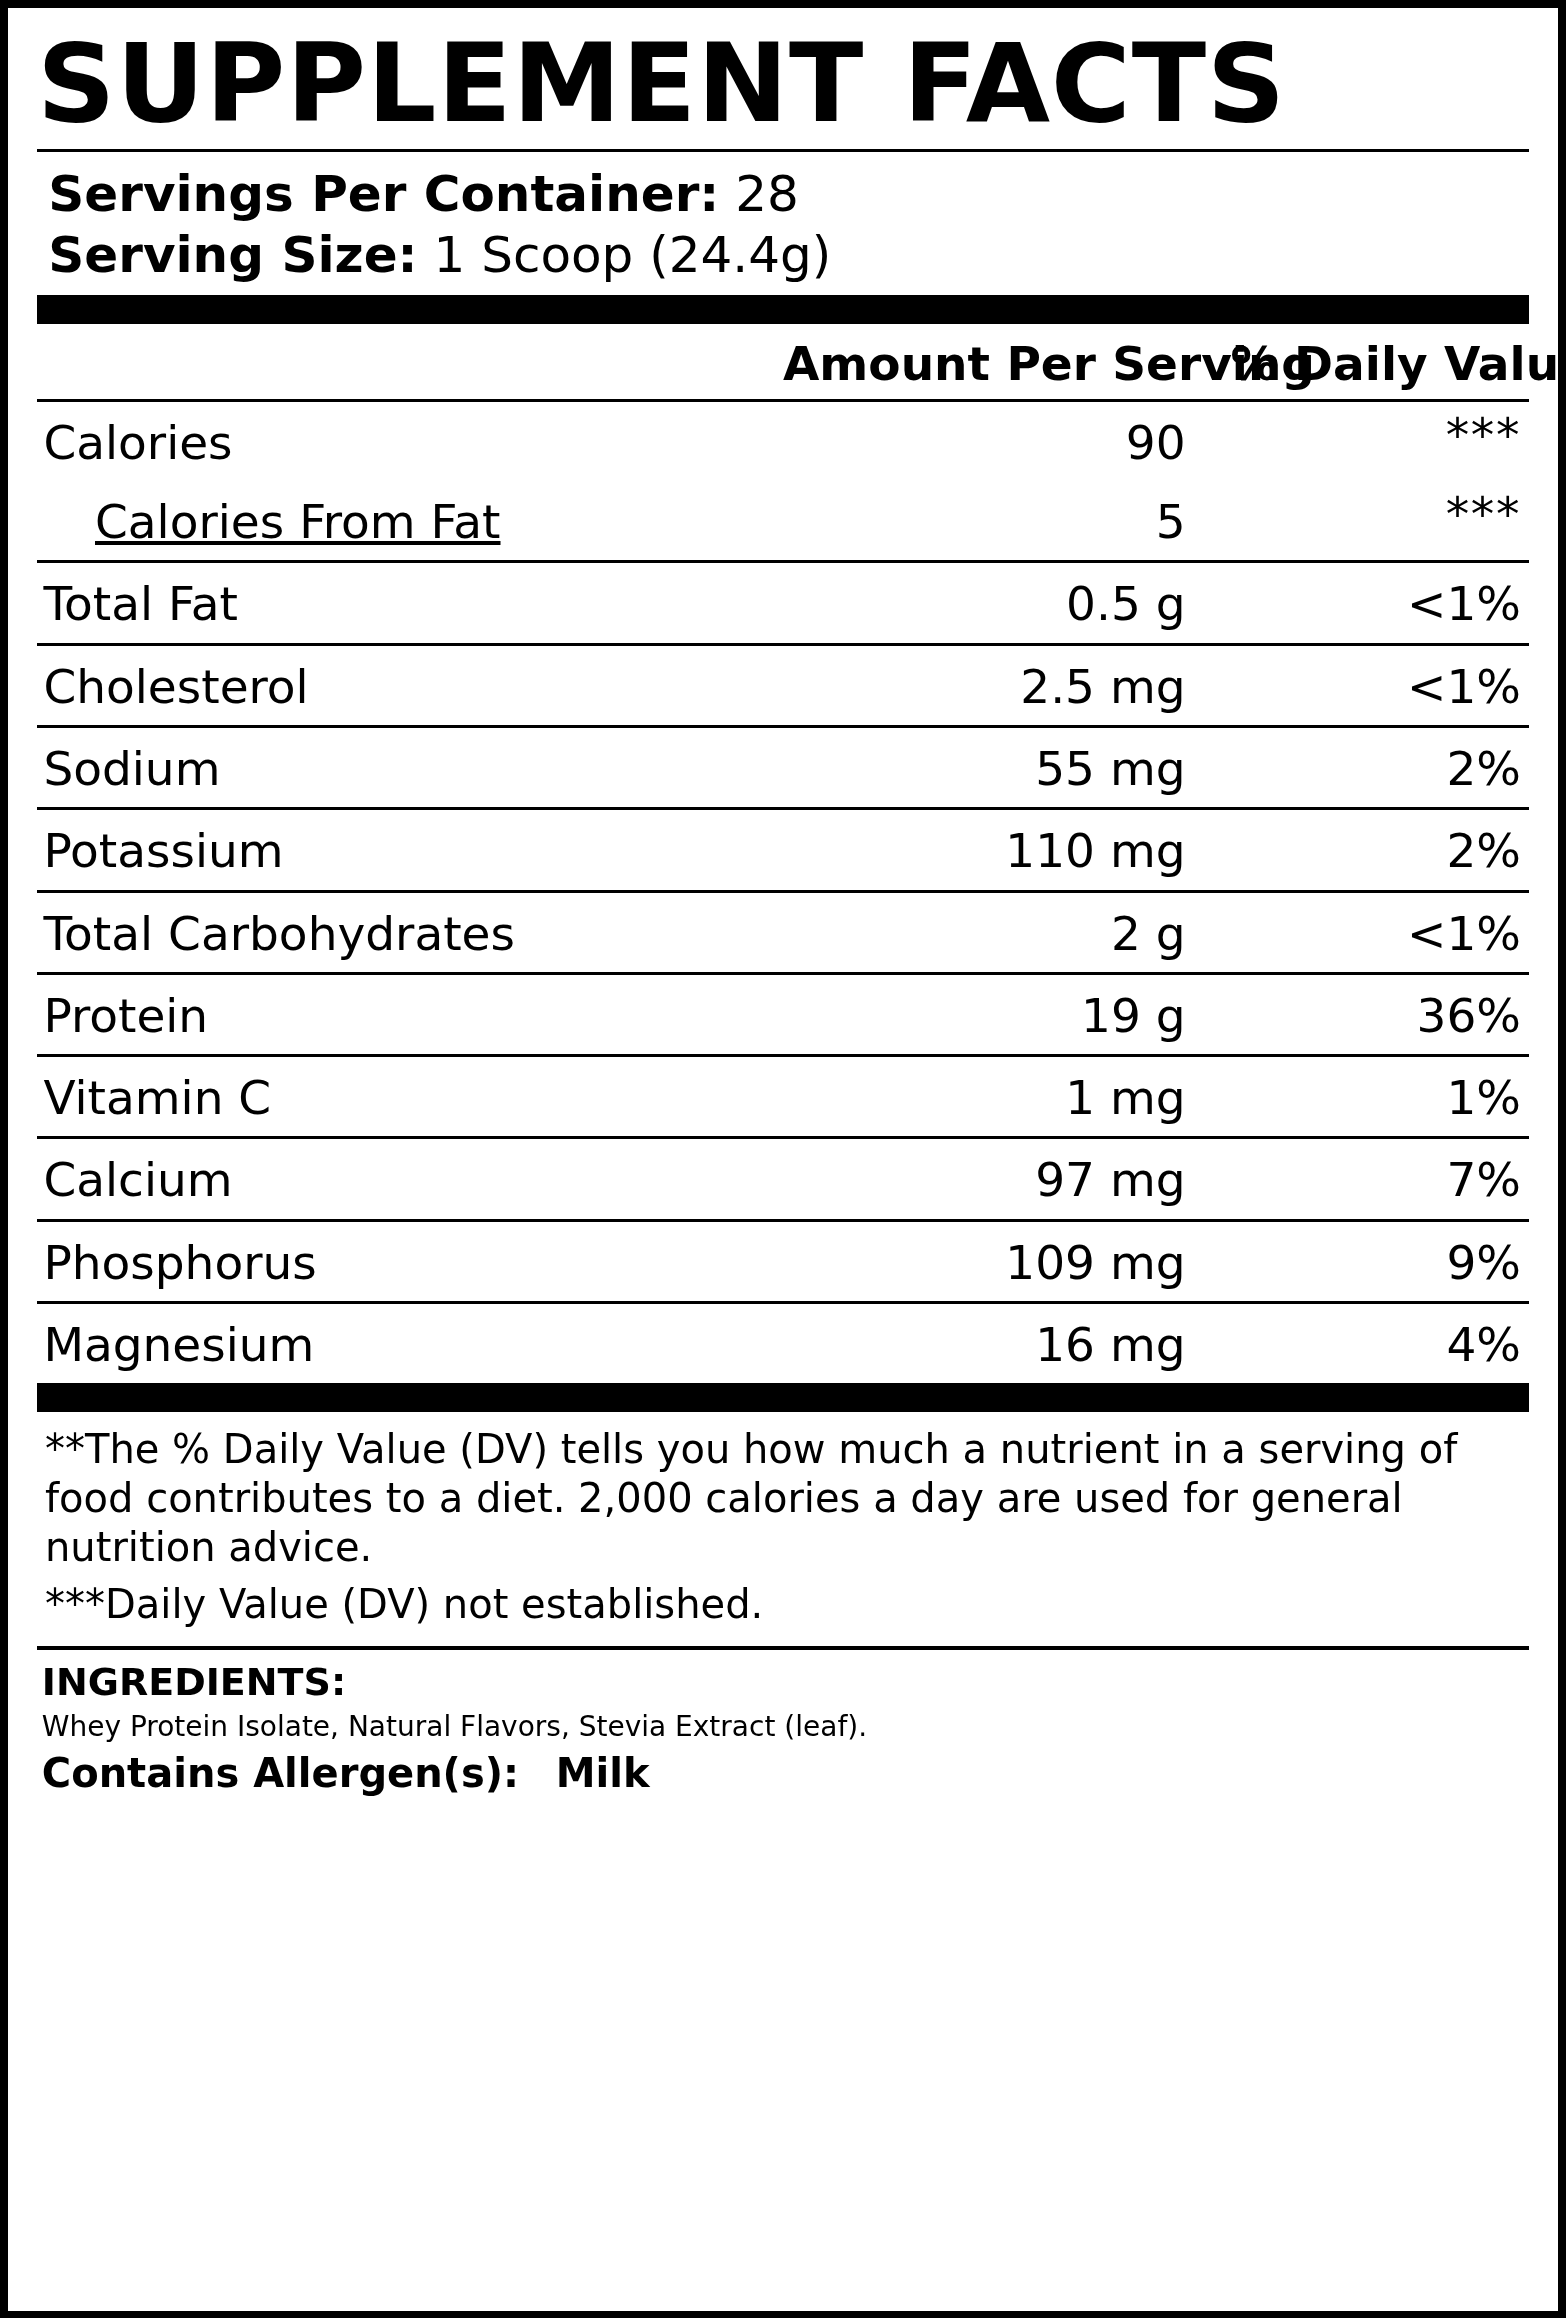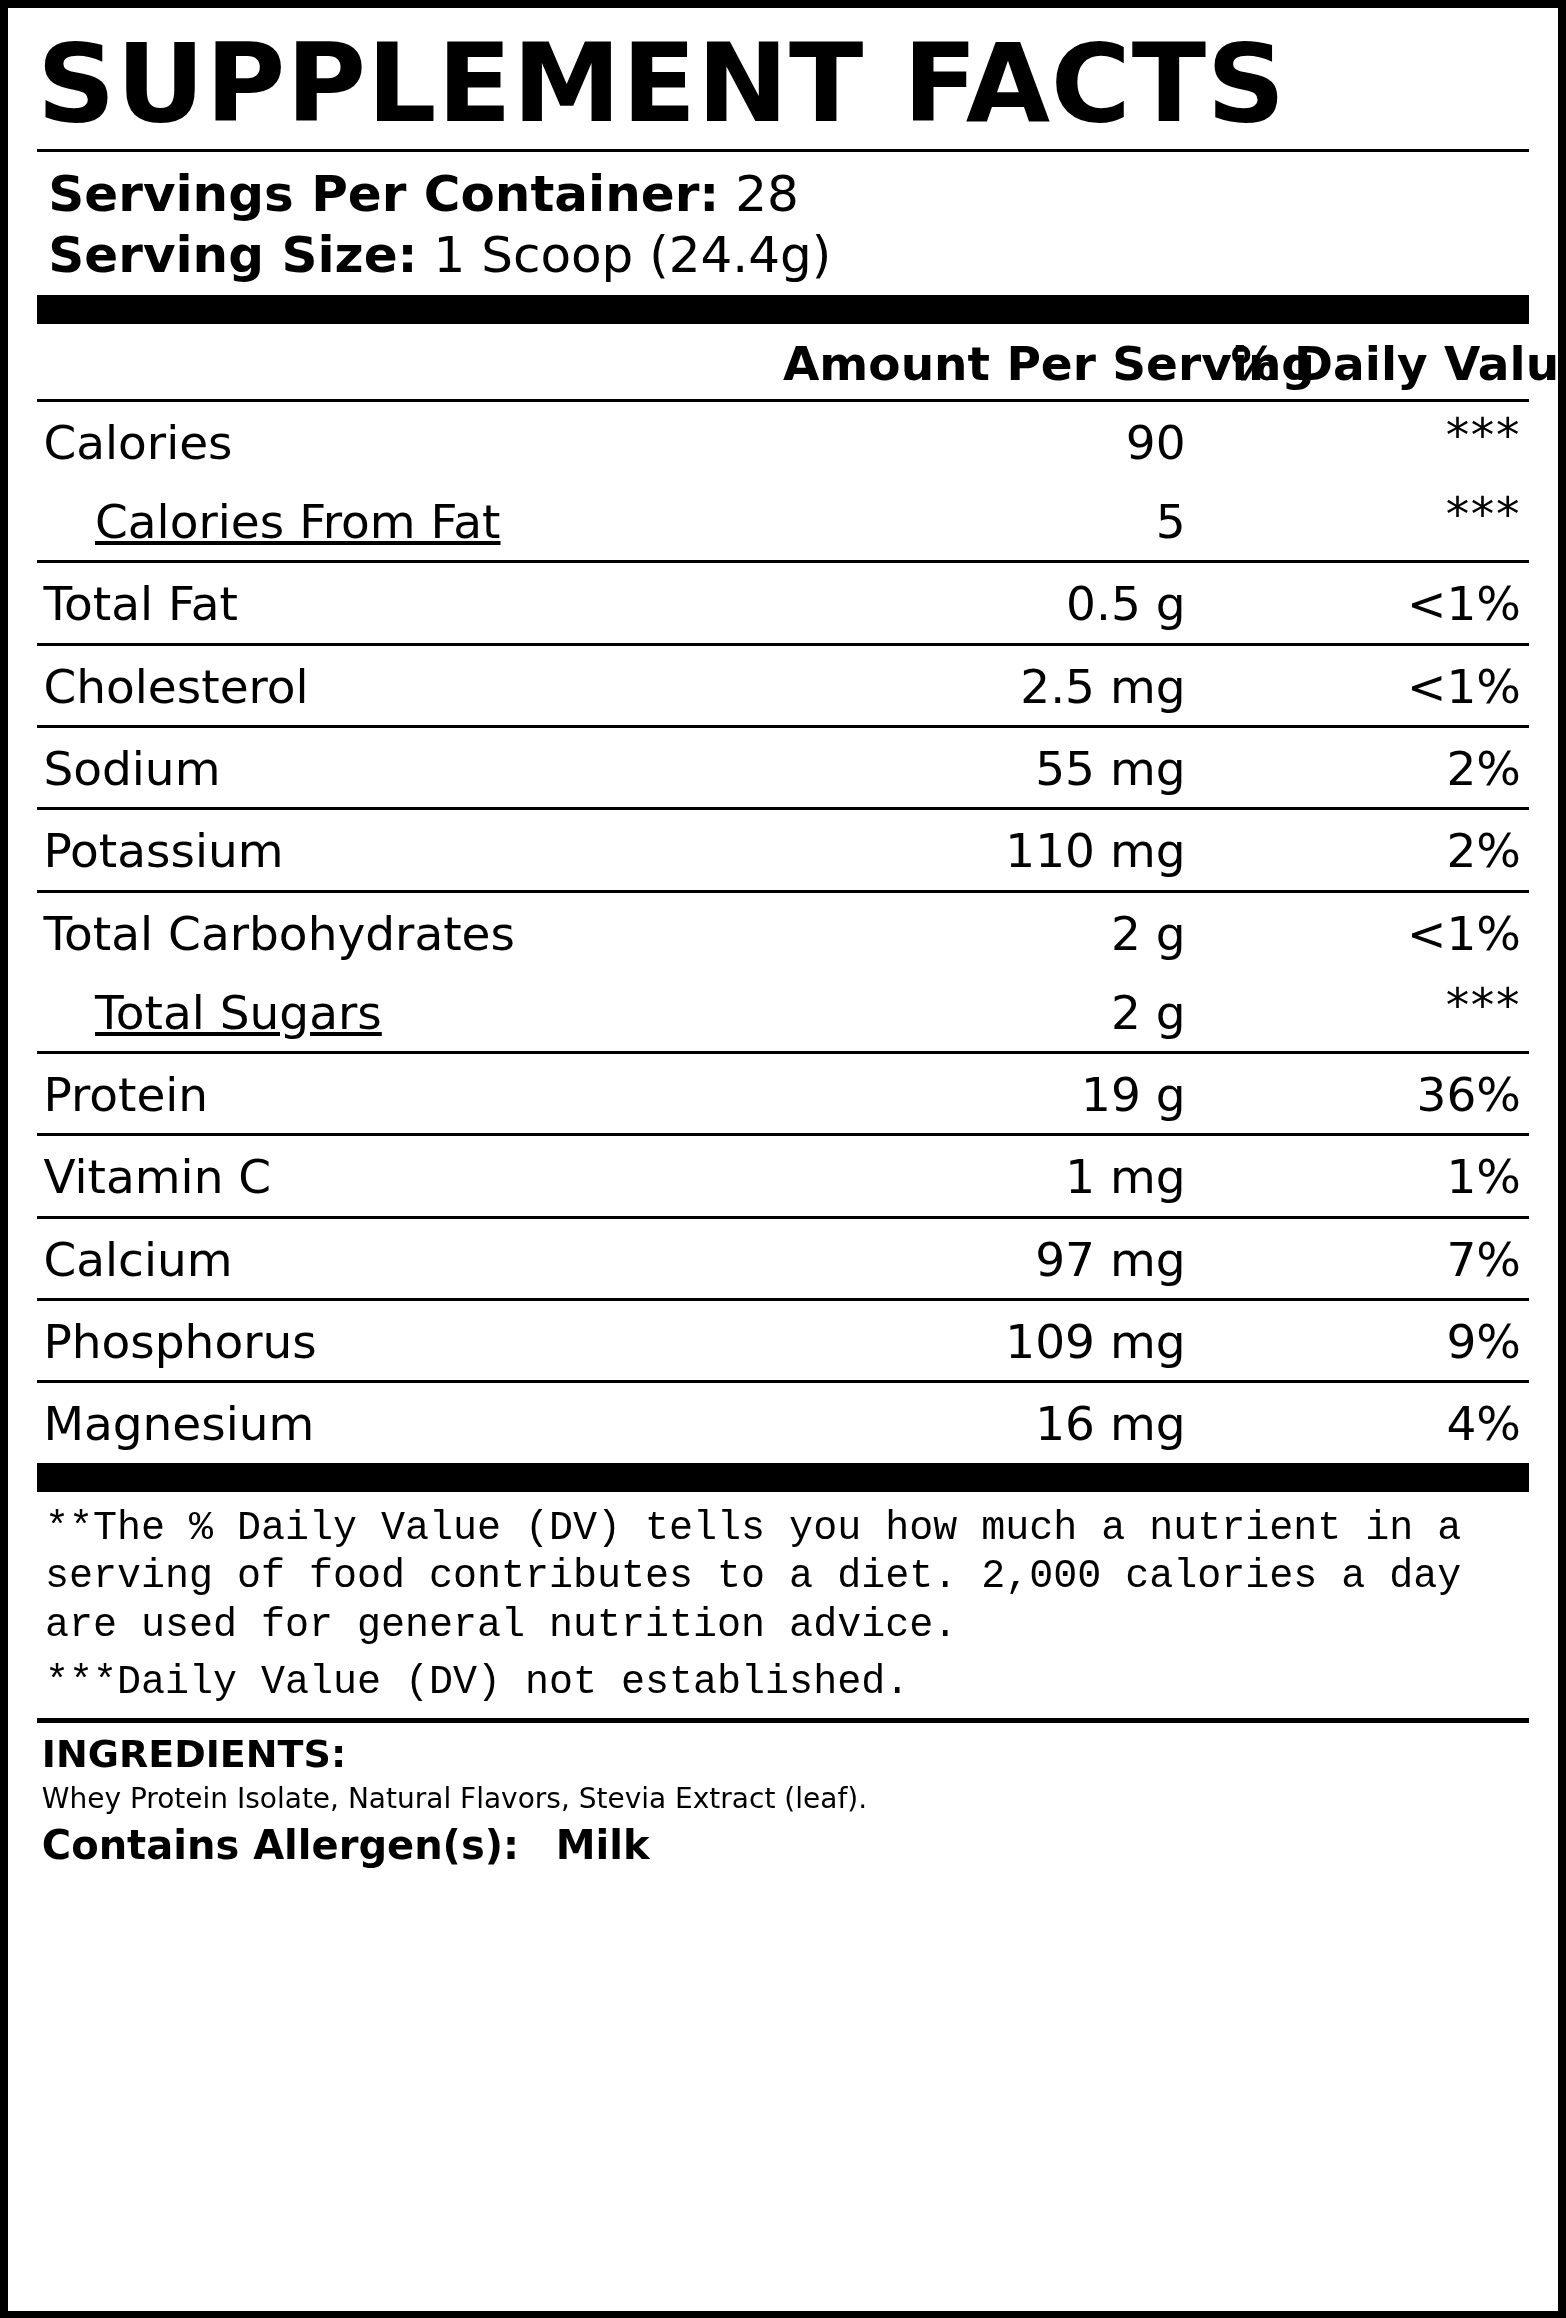--- a/index.html
+++ b/index.html
@@ -109,22 +109,21 @@
 
   .stars {
     font-size: 47px;
     letter-spacing: 1.6px;
     position: relative;
     top: -8px;
   }
 
   
   .footnotes {
-    padding: 13px 8px 10px 8px;
-    font-family: Liberation Mono, monospace;
+    padding: 13px 8px 17px 8px;
   }
   .footnote {
     font-size: 40px;
     line-height: 1.22;
     margin-bottom: 8px;
   }
   .footnote:last-child { margin-bottom: 0; }
 
   
   .ingredients-block {
@@ -219,25 +218,20 @@
         <td class="col-amount">110 mg</td>
         <td class="col-dv">2%</td>
       </tr>
 
       <tr class="data-row">
         <td class="col-name">Total Carbohydrates</td>
         <td class="col-amount">2 g</td>
         <td class="col-dv">&lt;1%</td>
       </tr>
 
-      <tr class="data-row indent no-rule">
-        <td class="col-name">Total Sugars</td>
-        <td class="col-amount">2 g</td>
-        <td class="col-dv"><span class="stars">***</span></td>
-      </tr>
 
       <tr class="data-row">
         <td class="col-name">Protein</td>
         <td class="col-amount">19 g</td>
         <td class="col-dv">36%</td>
       </tr>
 
       <tr class="data-row">
         <td class="col-name">Vitamin C</td>
         <td class="col-amount">1 mg</td>

